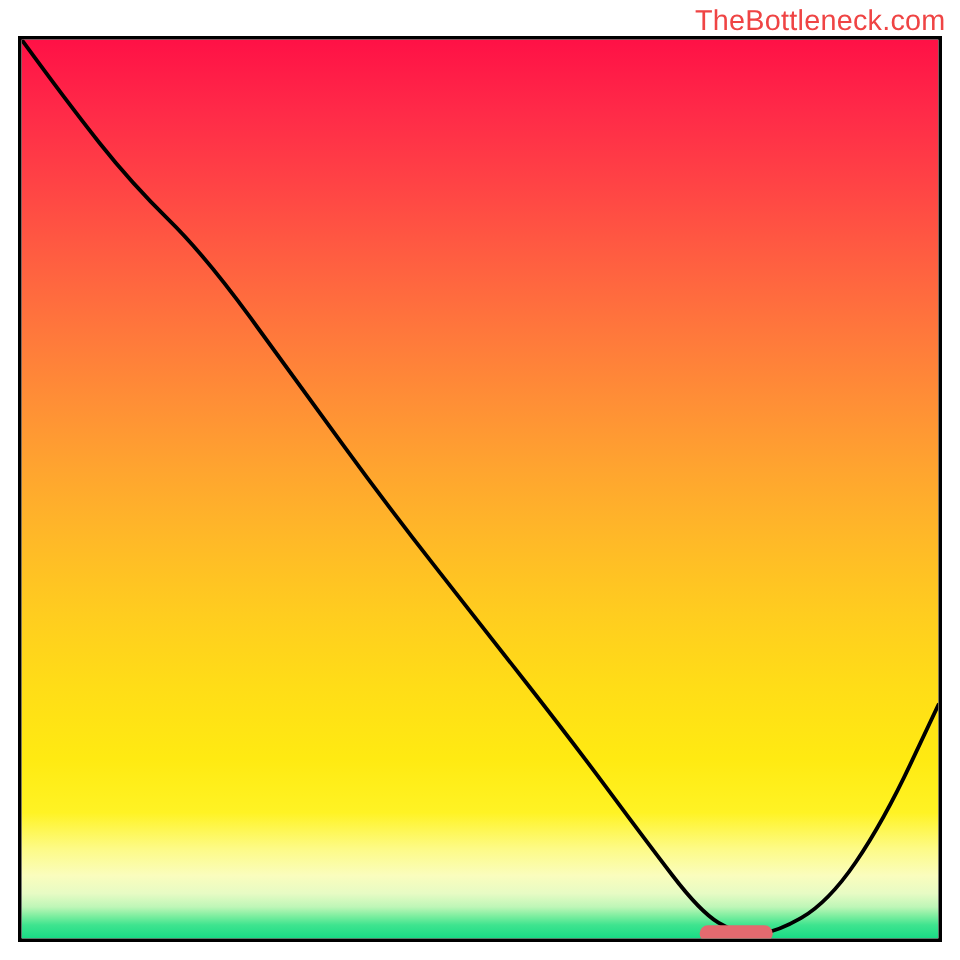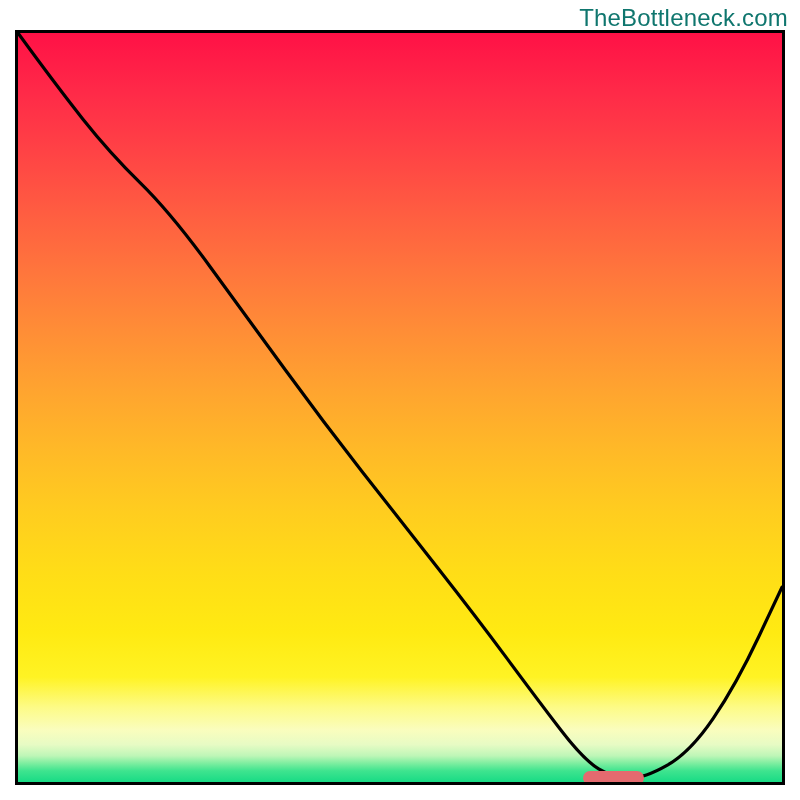--- a/index.html
+++ b/index.html
@@ -13,21 +13,21 @@
   }
   .stage {
     position: relative;
     width: 800px;
     height: 800px;
   }
   .watermark {
     position: absolute;
     top: 4px;
     right: 12px;
-    color: #0f766e;
+    color: #ef4444;
     font-size: 24px;
     font-weight: 500;
     letter-spacing: 0.2px;
     user-select: none;
   }
   .plot {
     position: absolute;
     left: 15px;
     top: 30px;
     width: 770px;

